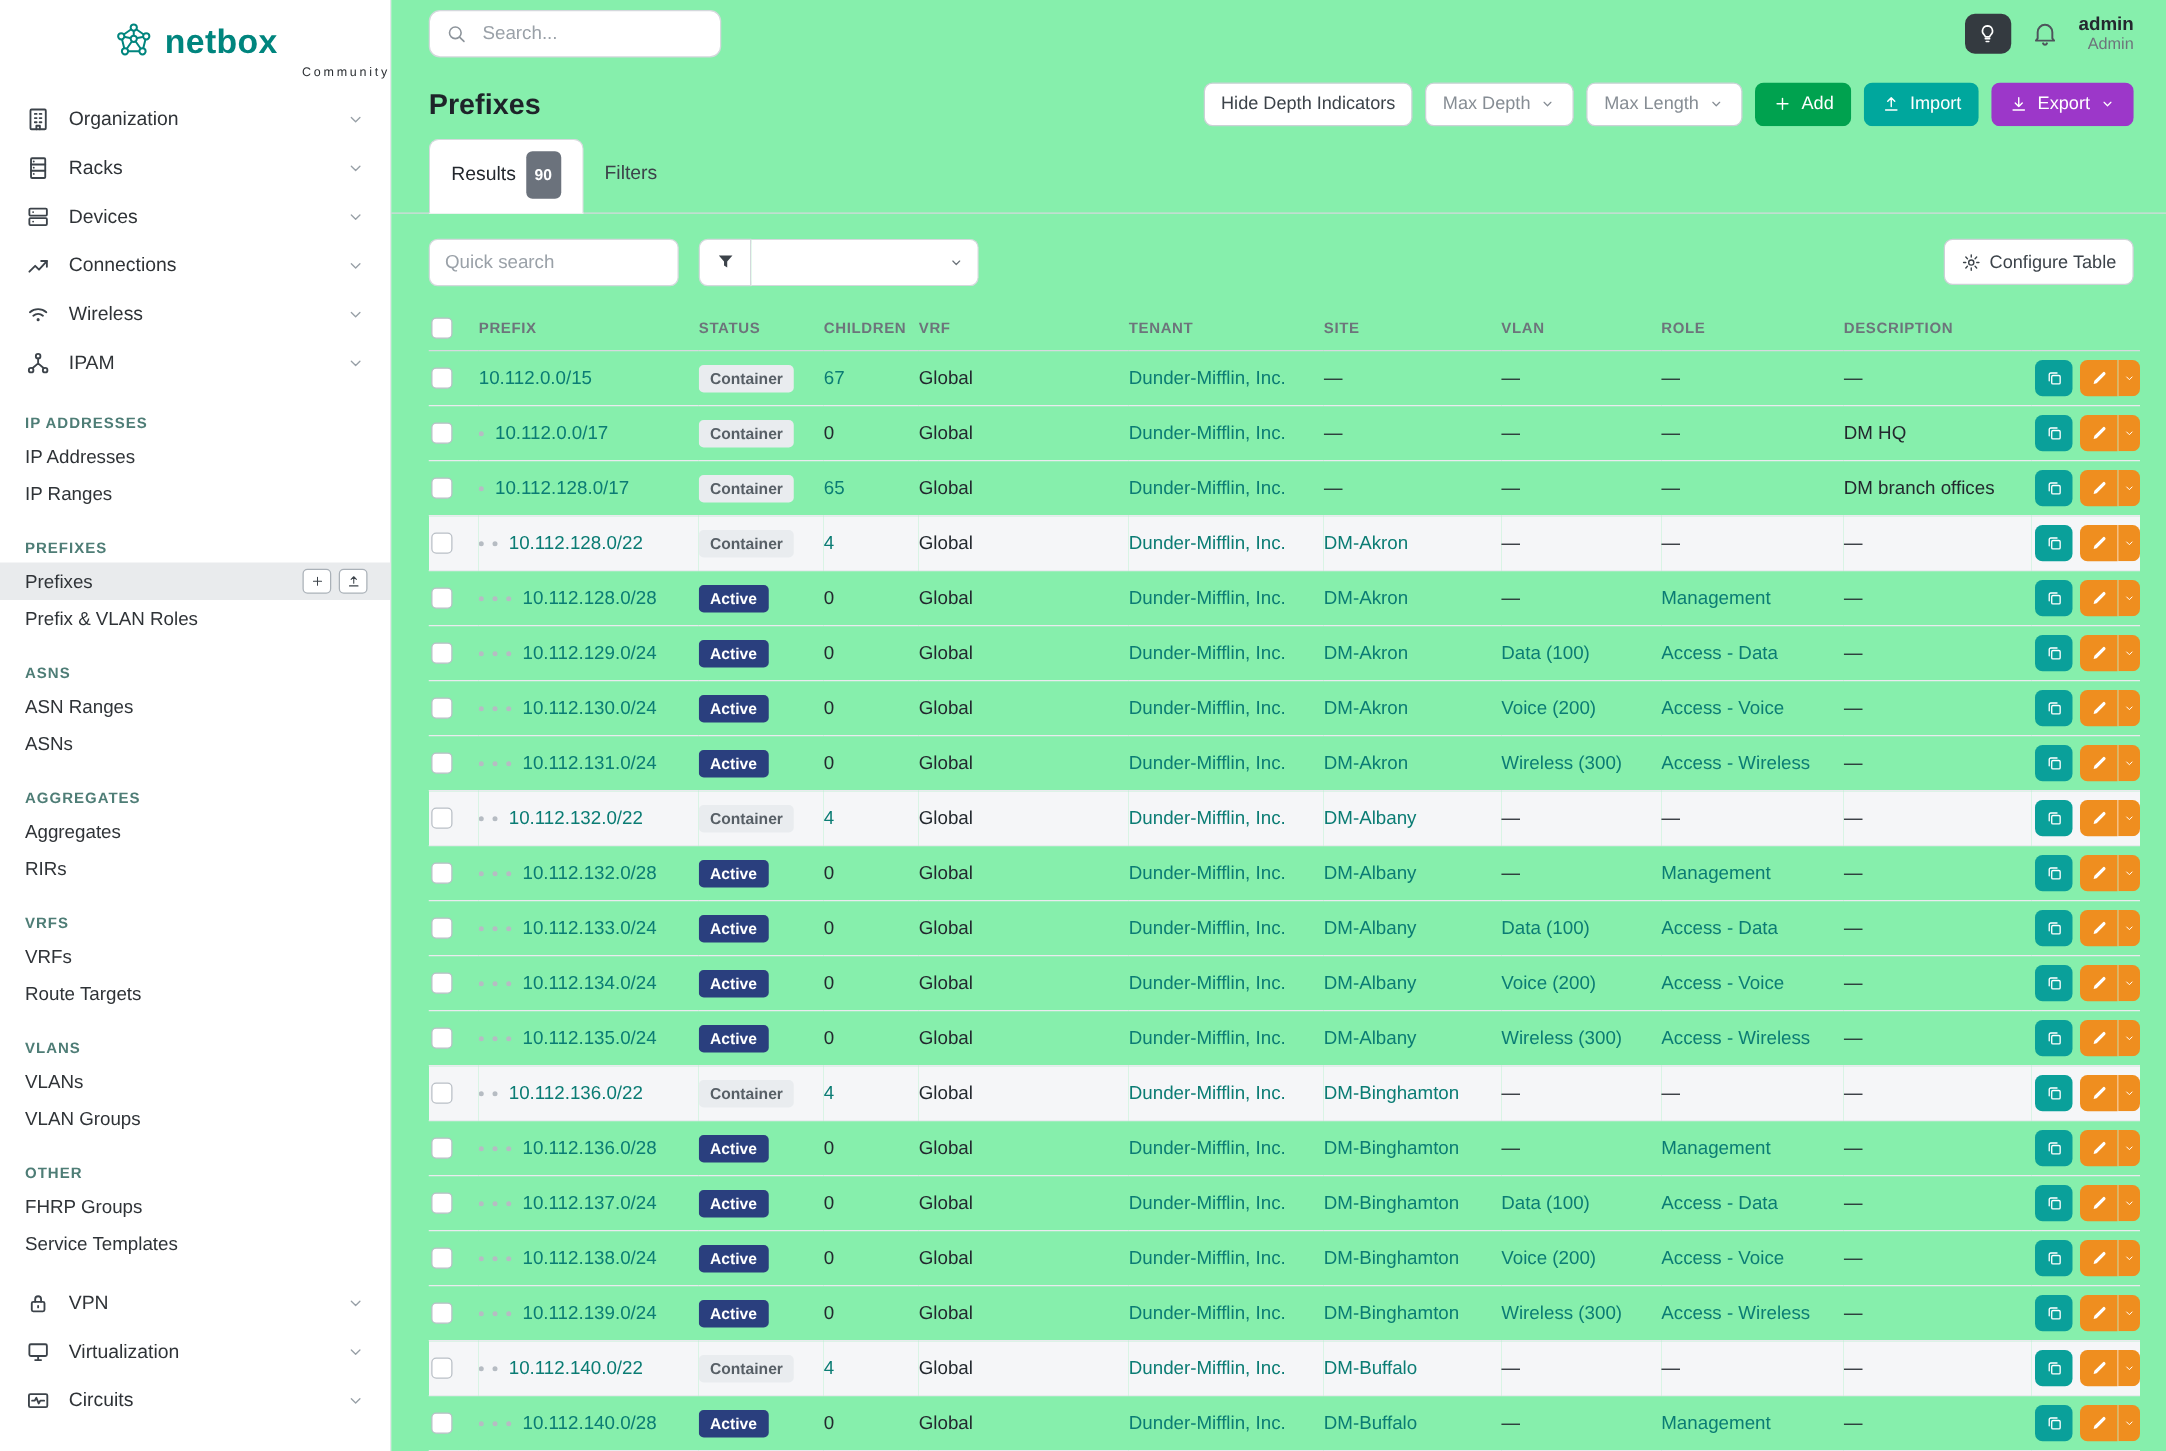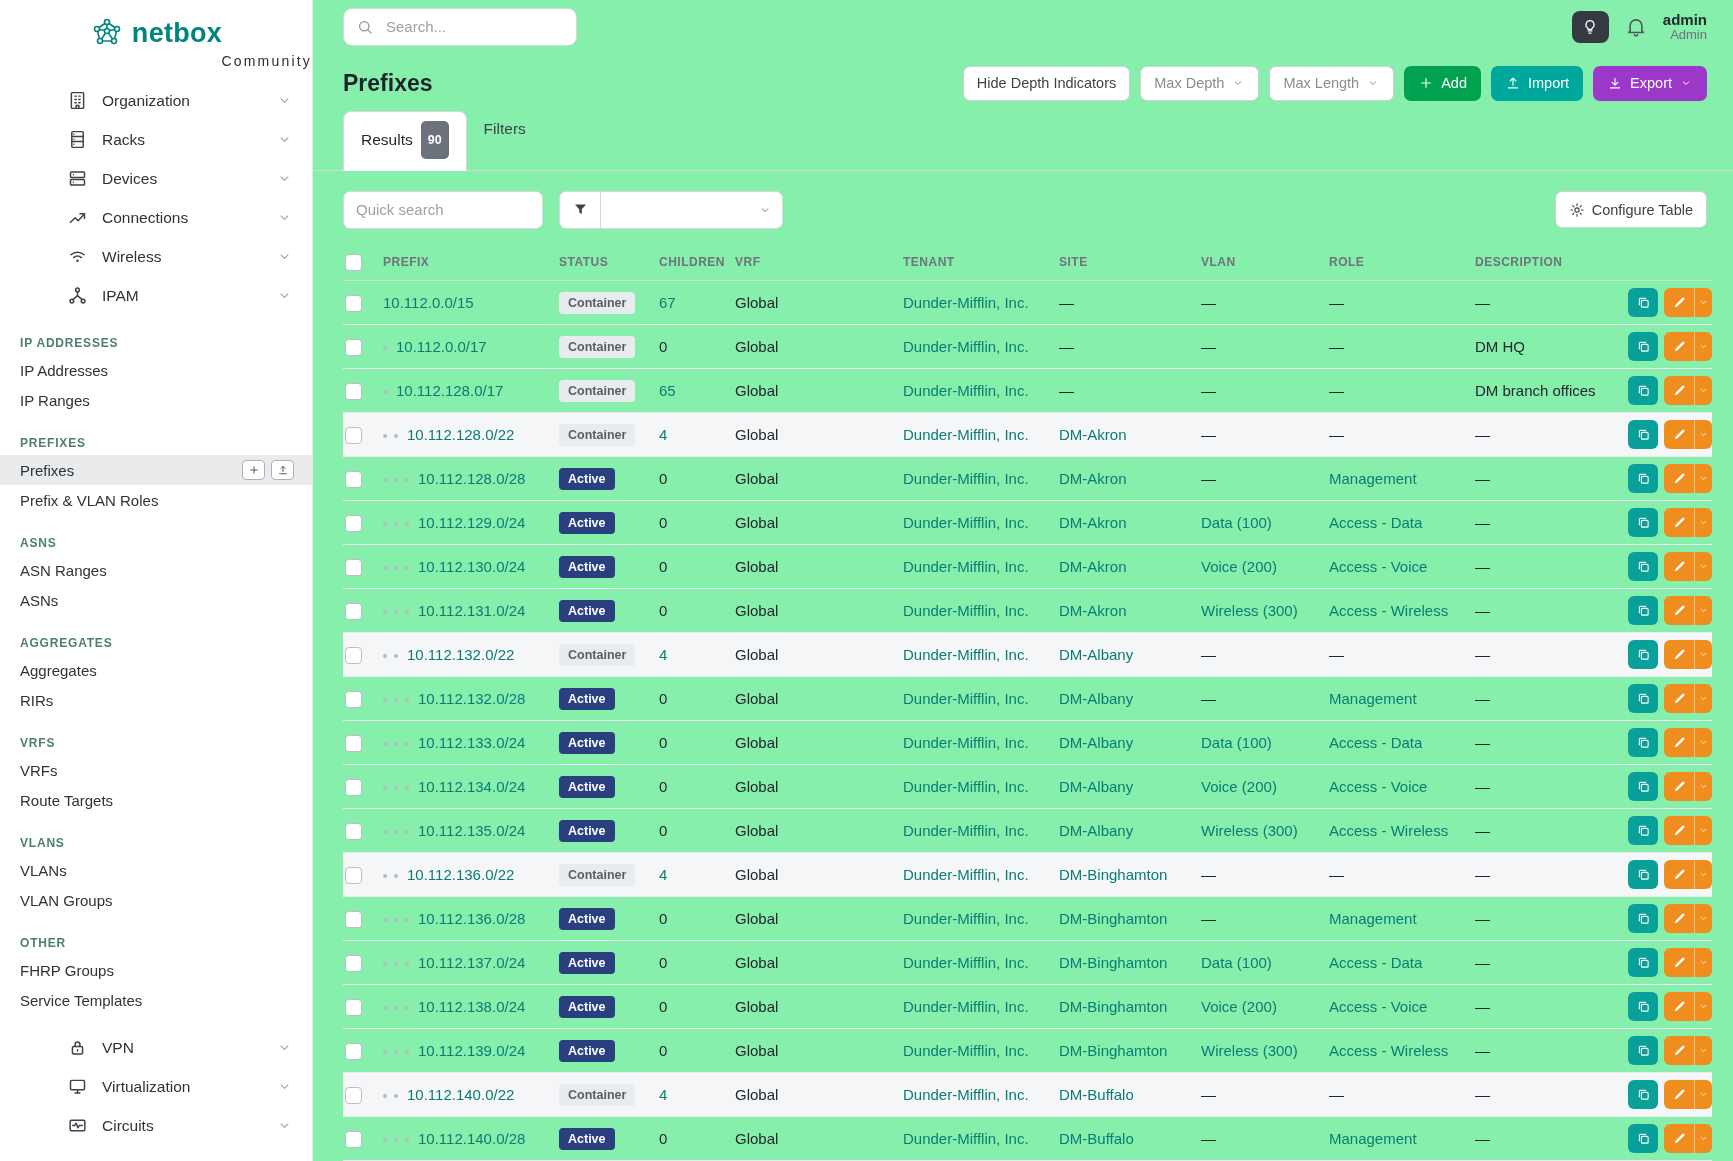--- a/index.html
+++ b/index.html
@@ -10,22 +10,22 @@
     background:#fff; color:#23282e;
   }
   .app { display:flex; width:1733px; height:1161px; }
 
   
   .sidebar { width:313px; min-width:313px; background:#fff; border-right:1px solid #e3e6e9; overflow:hidden; }
   .logo-wrap { padding:16px 0 4px; text-align:right; }
   .logo-row { display:flex; align-items:center; justify-content:center; gap:8px; }
   .logo-mark { width:34px; height:34px; display:inline-block; }
   .logo-text { font-size:27px; font-weight:700; color:#00857e; letter-spacing:.3px; }
-  .logo-sub { font-size:14px; color:#2b2f33; letter-spacing:2.2px; margin-top:3px; }
-  nav { display:block;margin-left:47px; }
+  .logo-sub { font-size:10px; color:#2b2f33; letter-spacing:2.2px; margin-top:3px; }
+  nav { display:block; }
   #nav-top { margin-top:8px; }
   .nav-item { display:flex; align-items:center; height:39px; padding:0 20px; font-size:15.5px; color:#2f3337; cursor:pointer; }
   .nicon { width:21px; height:21px; margin-right:14px; color:#3c434a; flex:none; }
   .chev { width:15px; height:15px; margin-left:auto; color:#98a0a7; flex:none; }
   .side-header { padding:0 20px; margin-top:15px; height:25px; display:flex; align-items:center;
     font-size:12px; font-weight:700; letter-spacing:.8px; color:#4e7d76; }
   .side-item { display:flex; align-items:center; height:30px; padding:0 18px 0 20px; font-size:15px; color:#2f3337; cursor:pointer; }
   .side-item.active { background:#e9ebed; }
   .mini-btns { margin-left:auto; display:flex; gap:6px; }
   .mini-btn { width:23px; height:20px; border:1px solid #aab1b8; border-radius:4px; background:#fff;
@@ -59,21 +59,21 @@
     display:inline-flex; align-items:center; gap:7px; background:#fff; cursor:pointer; white-space:nowrap; }
   .btn-outline { border-color:#ccd1d6; color:#3c434a; }
   .btn-outline.muted { color:#868d94; }
   .btn-green { background:#00a24f; color:#fff; }
   .btn-teal { background:#00a79d; color:#fff; }
   .btn-purple { background:#9c37c9; color:#fff; }
   .bic { width:16px; height:16px; flex:none; }
   .caret-box { width:14px; height:14px; flex:none; }
   .btn-outline .caret-box { color:#868d94; }
 
-  .tabs { display:flex; align-items:flex-start; padding:10px 26px 0 30px; border-bottom:1px solid #d5d9dd; }
+  .tabs { display:flex; align-items:center; padding:10px 26px 0 30px; border-bottom:1px solid #d5d9dd; }
   .tab { display:flex; align-items:center; gap:8px; padding:9px 17px 11px; font-size:15.5px; color:#3c434a; cursor:pointer; }
   .tab.active { border:1px solid #d5d9dd; border-bottom-color:#fff; border-radius:8px 8px 0 0; margin-bottom:-1px; background:#fff; color:#23282e; }
   .count-badge { background:#6b727c; color:#fff; font-size:12.5px; font-weight:700; padding:12px 7px; border-radius:5px; }
 
   .controls { display:flex; align-items:center; padding:20px 26px 16px 30px; }
   .quick-search { width:200px; height:38px; border:1px solid #d4d8dc; border-radius:7px; padding:0 12px;
     font-size:15px; font-family:inherit; color:#2f3337; outline:none; }
   .quick-search::placeholder { color:#9aa1a8; }
   .filter-group { display:flex; margin-left:16px; }
   .filter-btn { width:42px; height:38px; border:1px solid #d4d8dc; border-radius:7px 0 0 7px; background:#fff;

